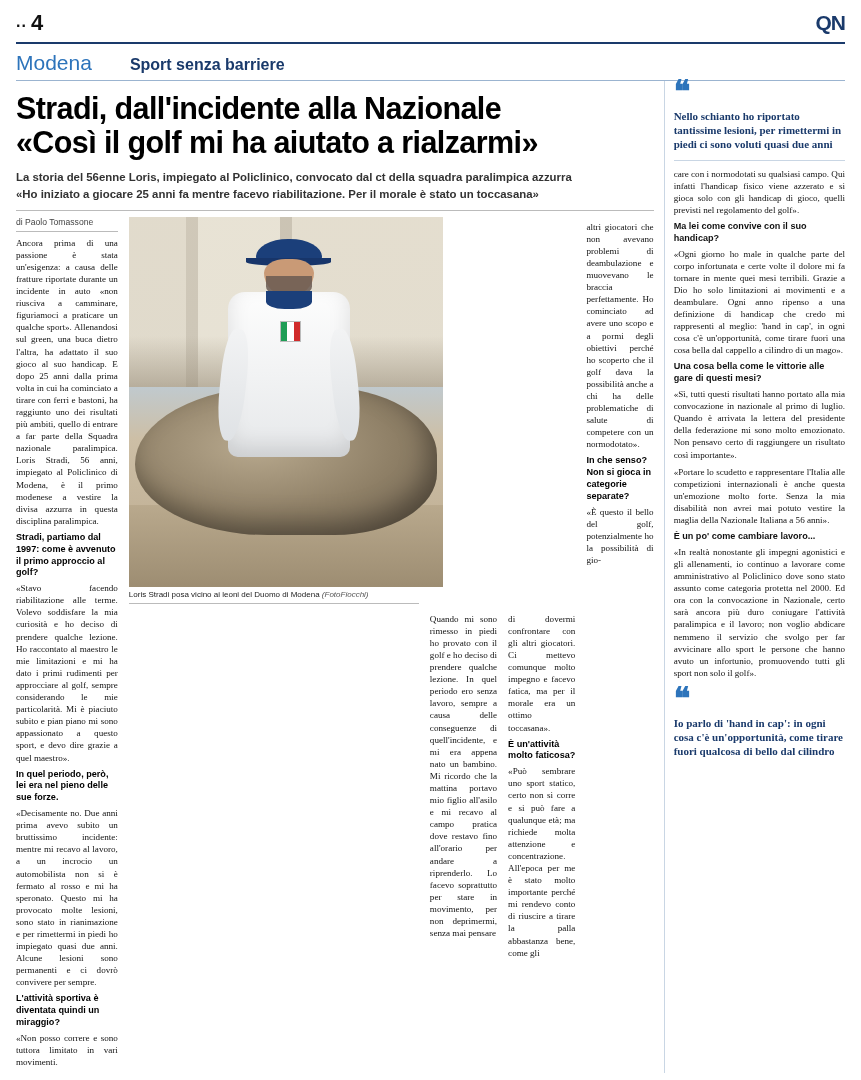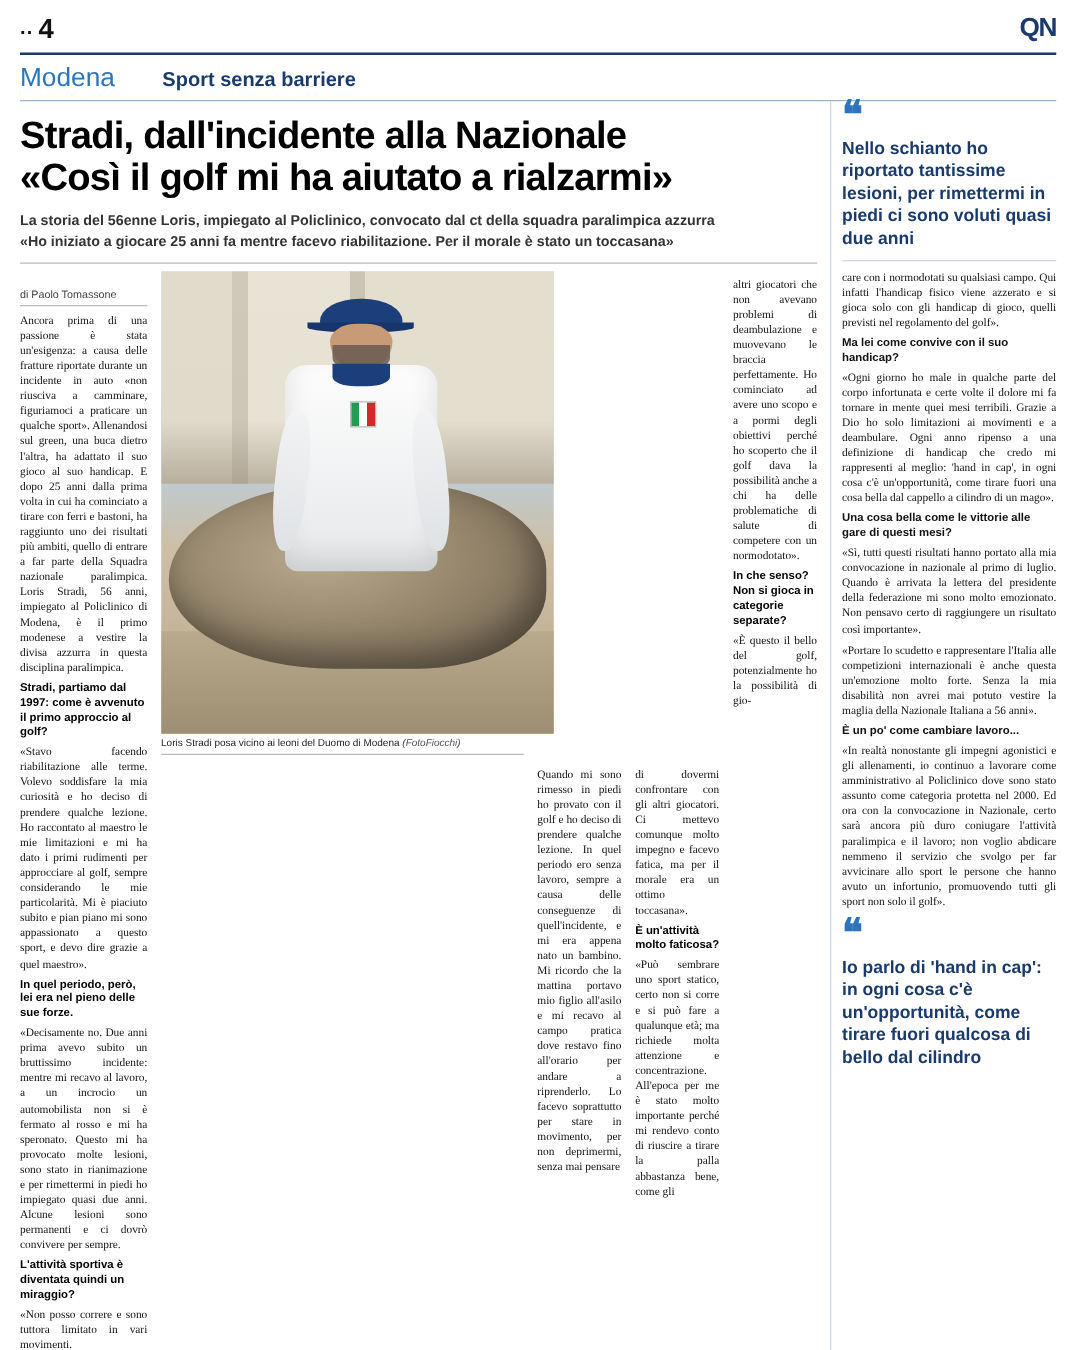--- a/index.html
+++ b/index.html
@@ -151,21 +151,20 @@
   .col {
     width: 150px;
   }
   .byline {
     font-family: "Liberation Sans", sans-serif;
     font-size: 8.6px;
     color: #444;
     border-bottom: 1px solid #bbb;
     padding-bottom: 4px;
     margin-bottom: 5px;
-    margin-top: 13px;
   }
   p.body {
     font-size: 9.1px;
     line-height: 1.33;
     text-align: justify;
     margin: 0 0 5px 0;
     hyphens: auto;
   }
   .q-question {
     font-family: "Liberation Sans", sans-serif;
@@ -281,22 +280,22 @@
   .quotemark {
     color: #2d74bb;
     font-family: "Liberation Sans", sans-serif;
     font-size: 31px;
     font-weight: bold;
     line-height: 0.7;
     letter-spacing: -2px;
     margin-bottom: 6px;
   }
   .pullquote {
-    font-family: Liberation Sans, sans-serif;
-    font-size: 14px;
+    font-family: Liberation Serif, serif;
+    font-size: 11px;
     font-weight: bold;
     line-height: 1.3;
     color: #1a3a6b;
     margin: 0 0 8px 0;
   }
   .rail-rule {
     border-top: 1px solid #c9d6e4;
     margin: 8px 0 7px 0;
   }
   p.rail {

